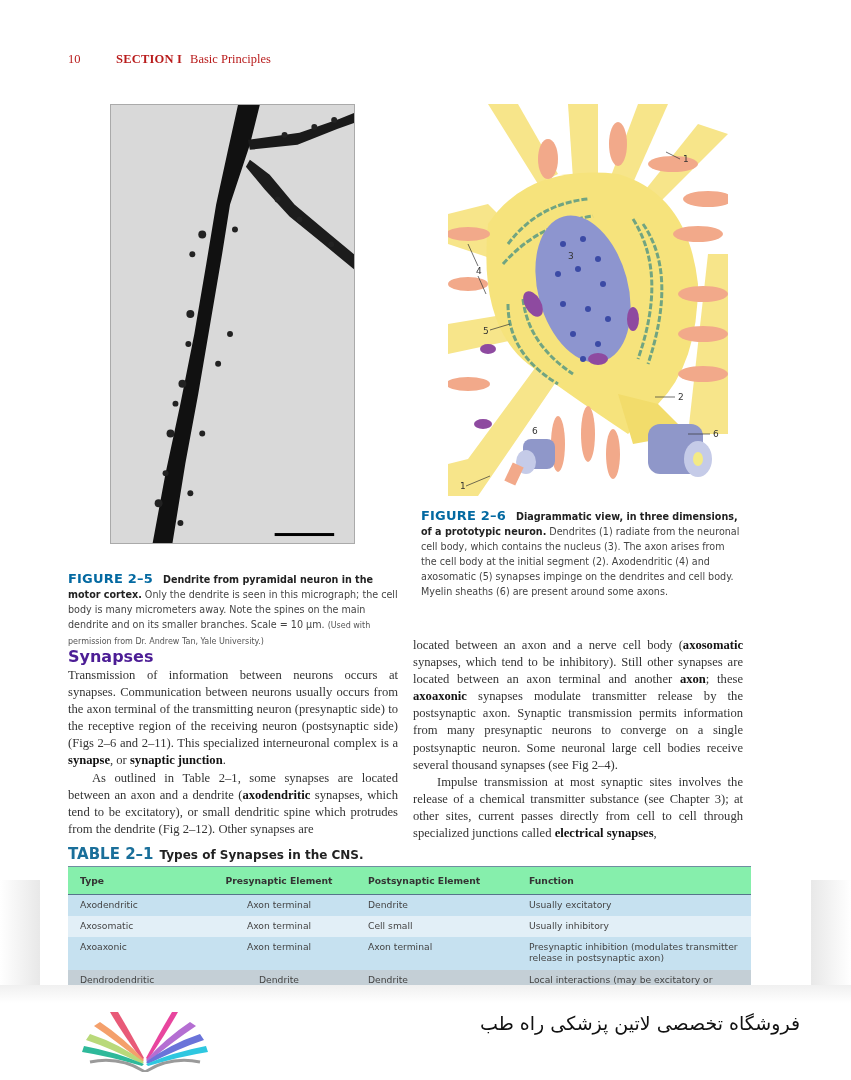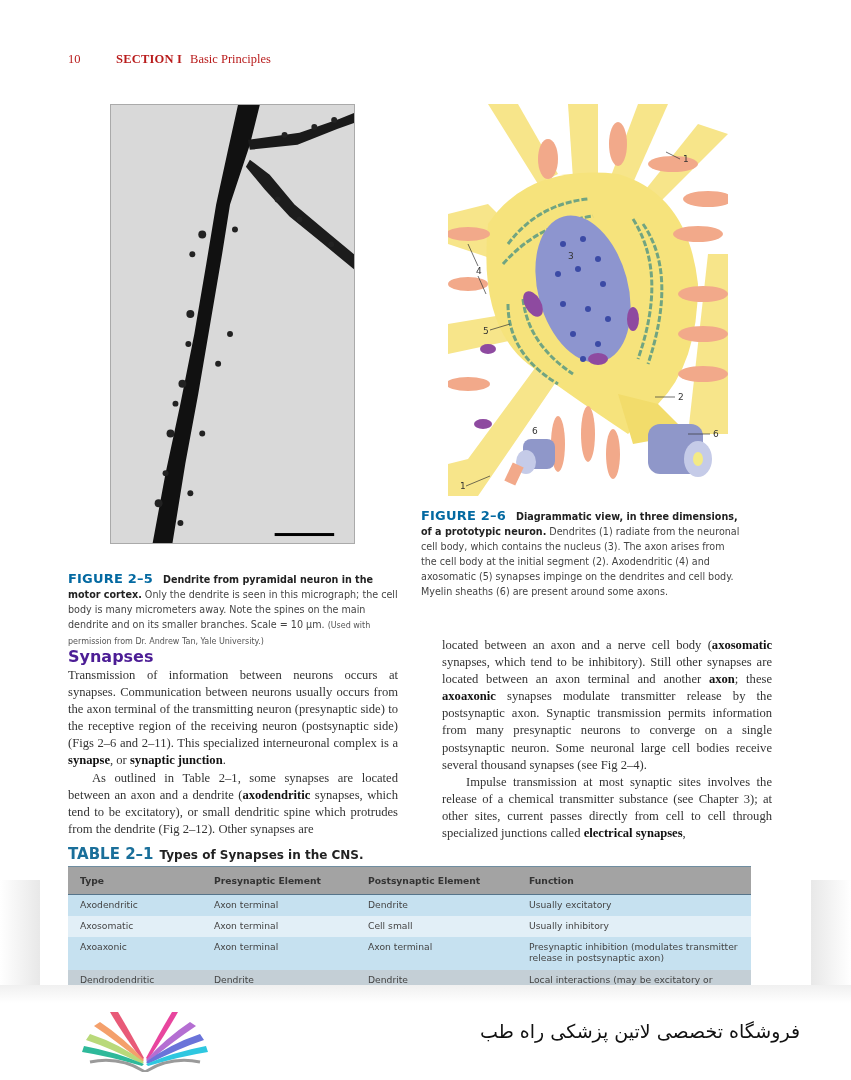--- a/index.html
+++ b/index.html
@@ -25,43 +25,43 @@
   .cap5 { left: 68px; top: 555px; width: 330px; margin-top: 16px; }
   .cap6 { left: 421px; top: 508px; width: 320px; }
 
   .section-head { position: absolute; left: 68px; top: 647px; font-family: "DejaVu Sans", sans-serif; font-weight: bold; font-size: 16px; color: #4c1d95; }
 
   .col { position: absolute; font-size: 12.6px; line-height: 17.1px; text-align: justify; color: #333; }
   .col p { text-indent: 0; }
   .col p.indent { text-indent: 24px; }
   .col b { color: #111; }
   .col-left { left: 68px; top: 667px; width: 330px; }
-  .col-right { left: 442px; top: 637px; width: 330px; }
+  .col-right { left: 413px; top: 637px; width: 330px; }
 
   .table-title { position: absolute; left: 68px; top: 845px; font-family: "DejaVu Sans", sans-serif; font-size: 12px; font-weight: bold; color: #222; }
   .table-title .tlabel { color: #1a6f9a; font-size: 15px; margin-right: 6px; }
 
   .table-wrap { position: absolute; left: 68px; top: 866px; width: 683px; height: 127px; overflow: hidden; }
   table { width: 100%; border-collapse: collapse; font-family: "DejaVu Sans", sans-serif; font-size: 9.2px; color: #444; }
-  th { text-align: left; font-weight: bold; color: #333; background: #a3a3a3; padding: 8px 12px; border-top: 1px solid #6f8da0; border-bottom: 1px solid #56748a; height: 27px; }
+  th { text-align: left; font-weight: bold; color: #333; background: #86efac; padding: 8px 12px; border-top: 1px solid #6f8da0; border-bottom: 1px solid #56748a; height: 27px; }
   td { padding: 4px 12px; vertical-align: top; height: 21px; }
   tr.r0 td { background: #c6e1f0; }
   tr.r1 td { background: #e2eff7; }
   tr.r2 td { background: #c6e1f0; height: 33px; }
   tr.r3 td { background: #c4cfd6; height: 36px; }
   th:nth-child(1), td:nth-child(1) { width: 134px; }
-  th:nth-child(2), td:nth-child(2) { width: 154px; }
+  th:nth-child(2), td:nth-child(2) { width: 154px; text-align: center; }
   th:nth-child(3), td:nth-child(3) { width: 161px; }
 
   .fade { position: absolute; left: 0; top: 985px; width: 851px; height: 18px; background: linear-gradient(#f0f0f0, #fff); }
   .fade-side-l { position: absolute; left: 0; top: 880px; width: 40px; height: 115px; background: linear-gradient(90deg, #fff, #e8e8e8); }
   .fade-side-r { position: absolute; right: 0; top: 880px; width: 40px; height: 115px; background: linear-gradient(270deg, #fff, #e8e8e8); }
 
   .watermark-logo { position: absolute; left: 80px; top: 1010px; width: 130px; height: 62px; }
-  .watermark-text { position: absolute; left: 440px; top: 1012px; width: 360px; text-align: right; margin-top: 8px; }
+  .watermark-text { position: absolute; left: 440px; top: 1012px; width: 360px; text-align: right; }
   .wm-fa { font-family: "DejaVu Sans", sans-serif; font-size: 19px; color: #111; direction: rtl; }
   .wm-url { font-family: "DejaVu Sans", sans-serif; font-size: 26px; letter-spacing: 5px; color: #111; margin-top: 2px; }
   .wm-url .g { color: #3a9b2f; }
 </style>
 </head>
 <body>
 
 <div class="running-head">
   <span class="pnum">10</span><span class="sec">SECTION I</span><span>Basic Principles</span>
 </div>

